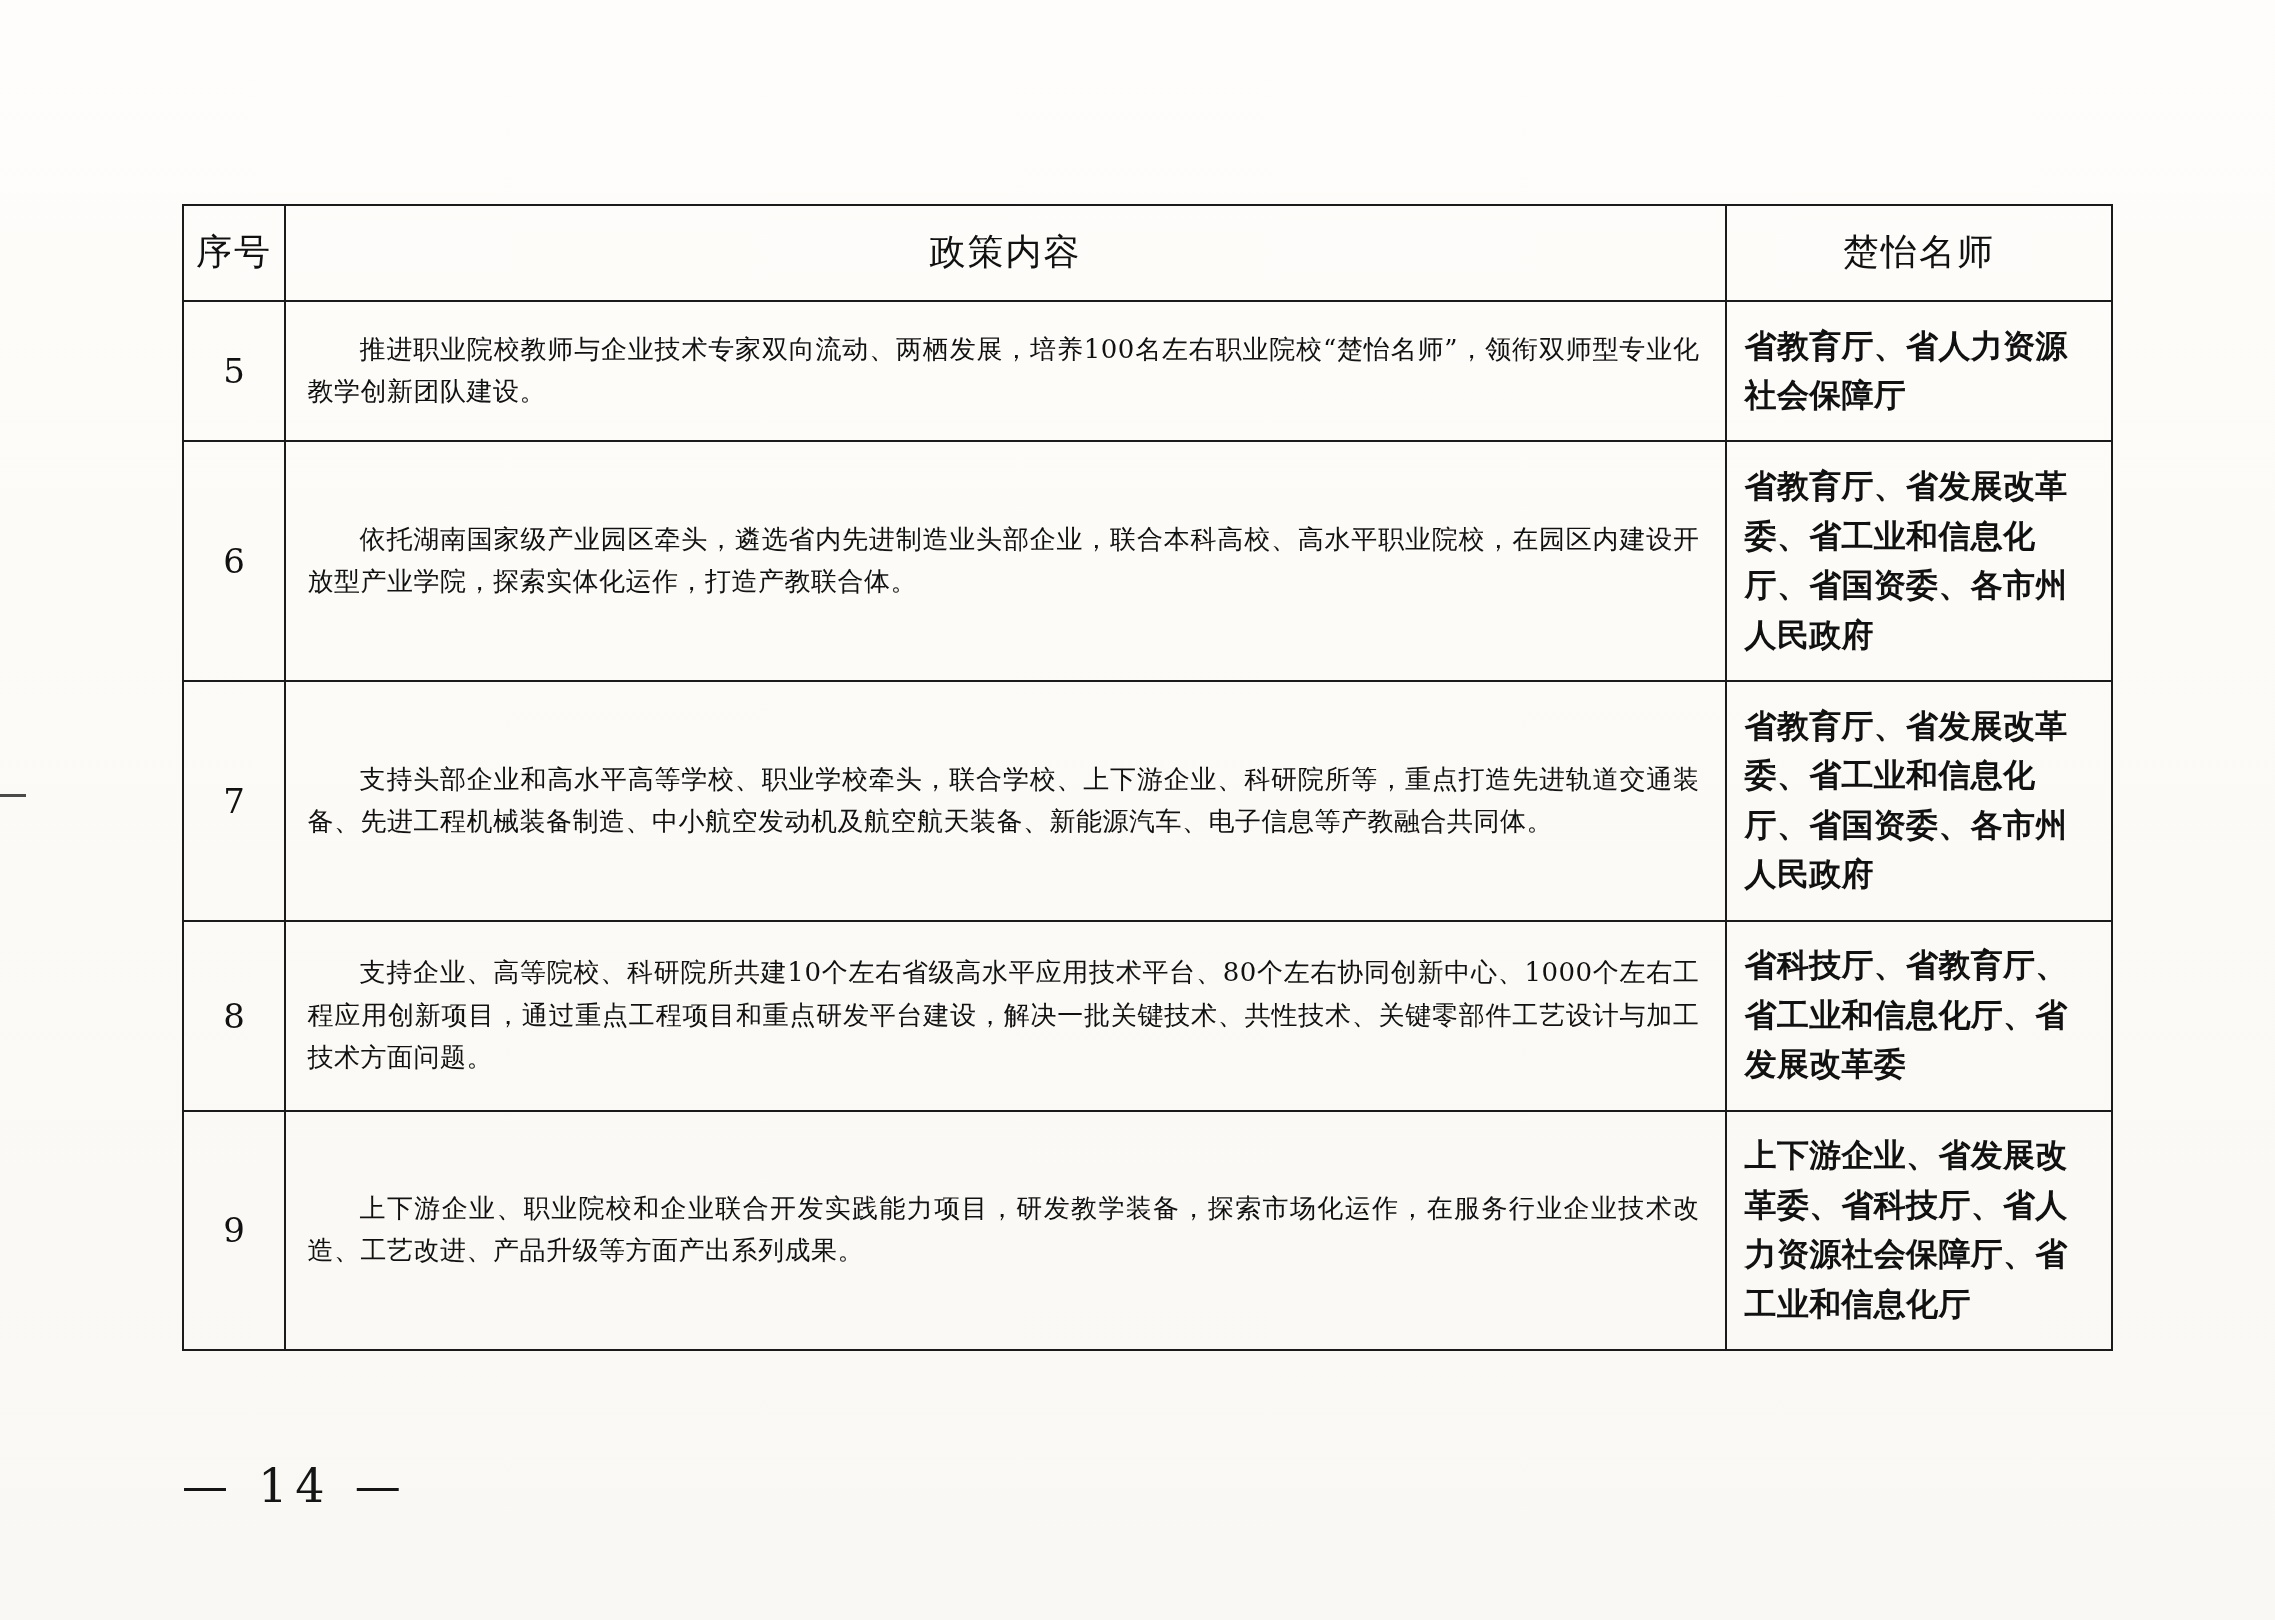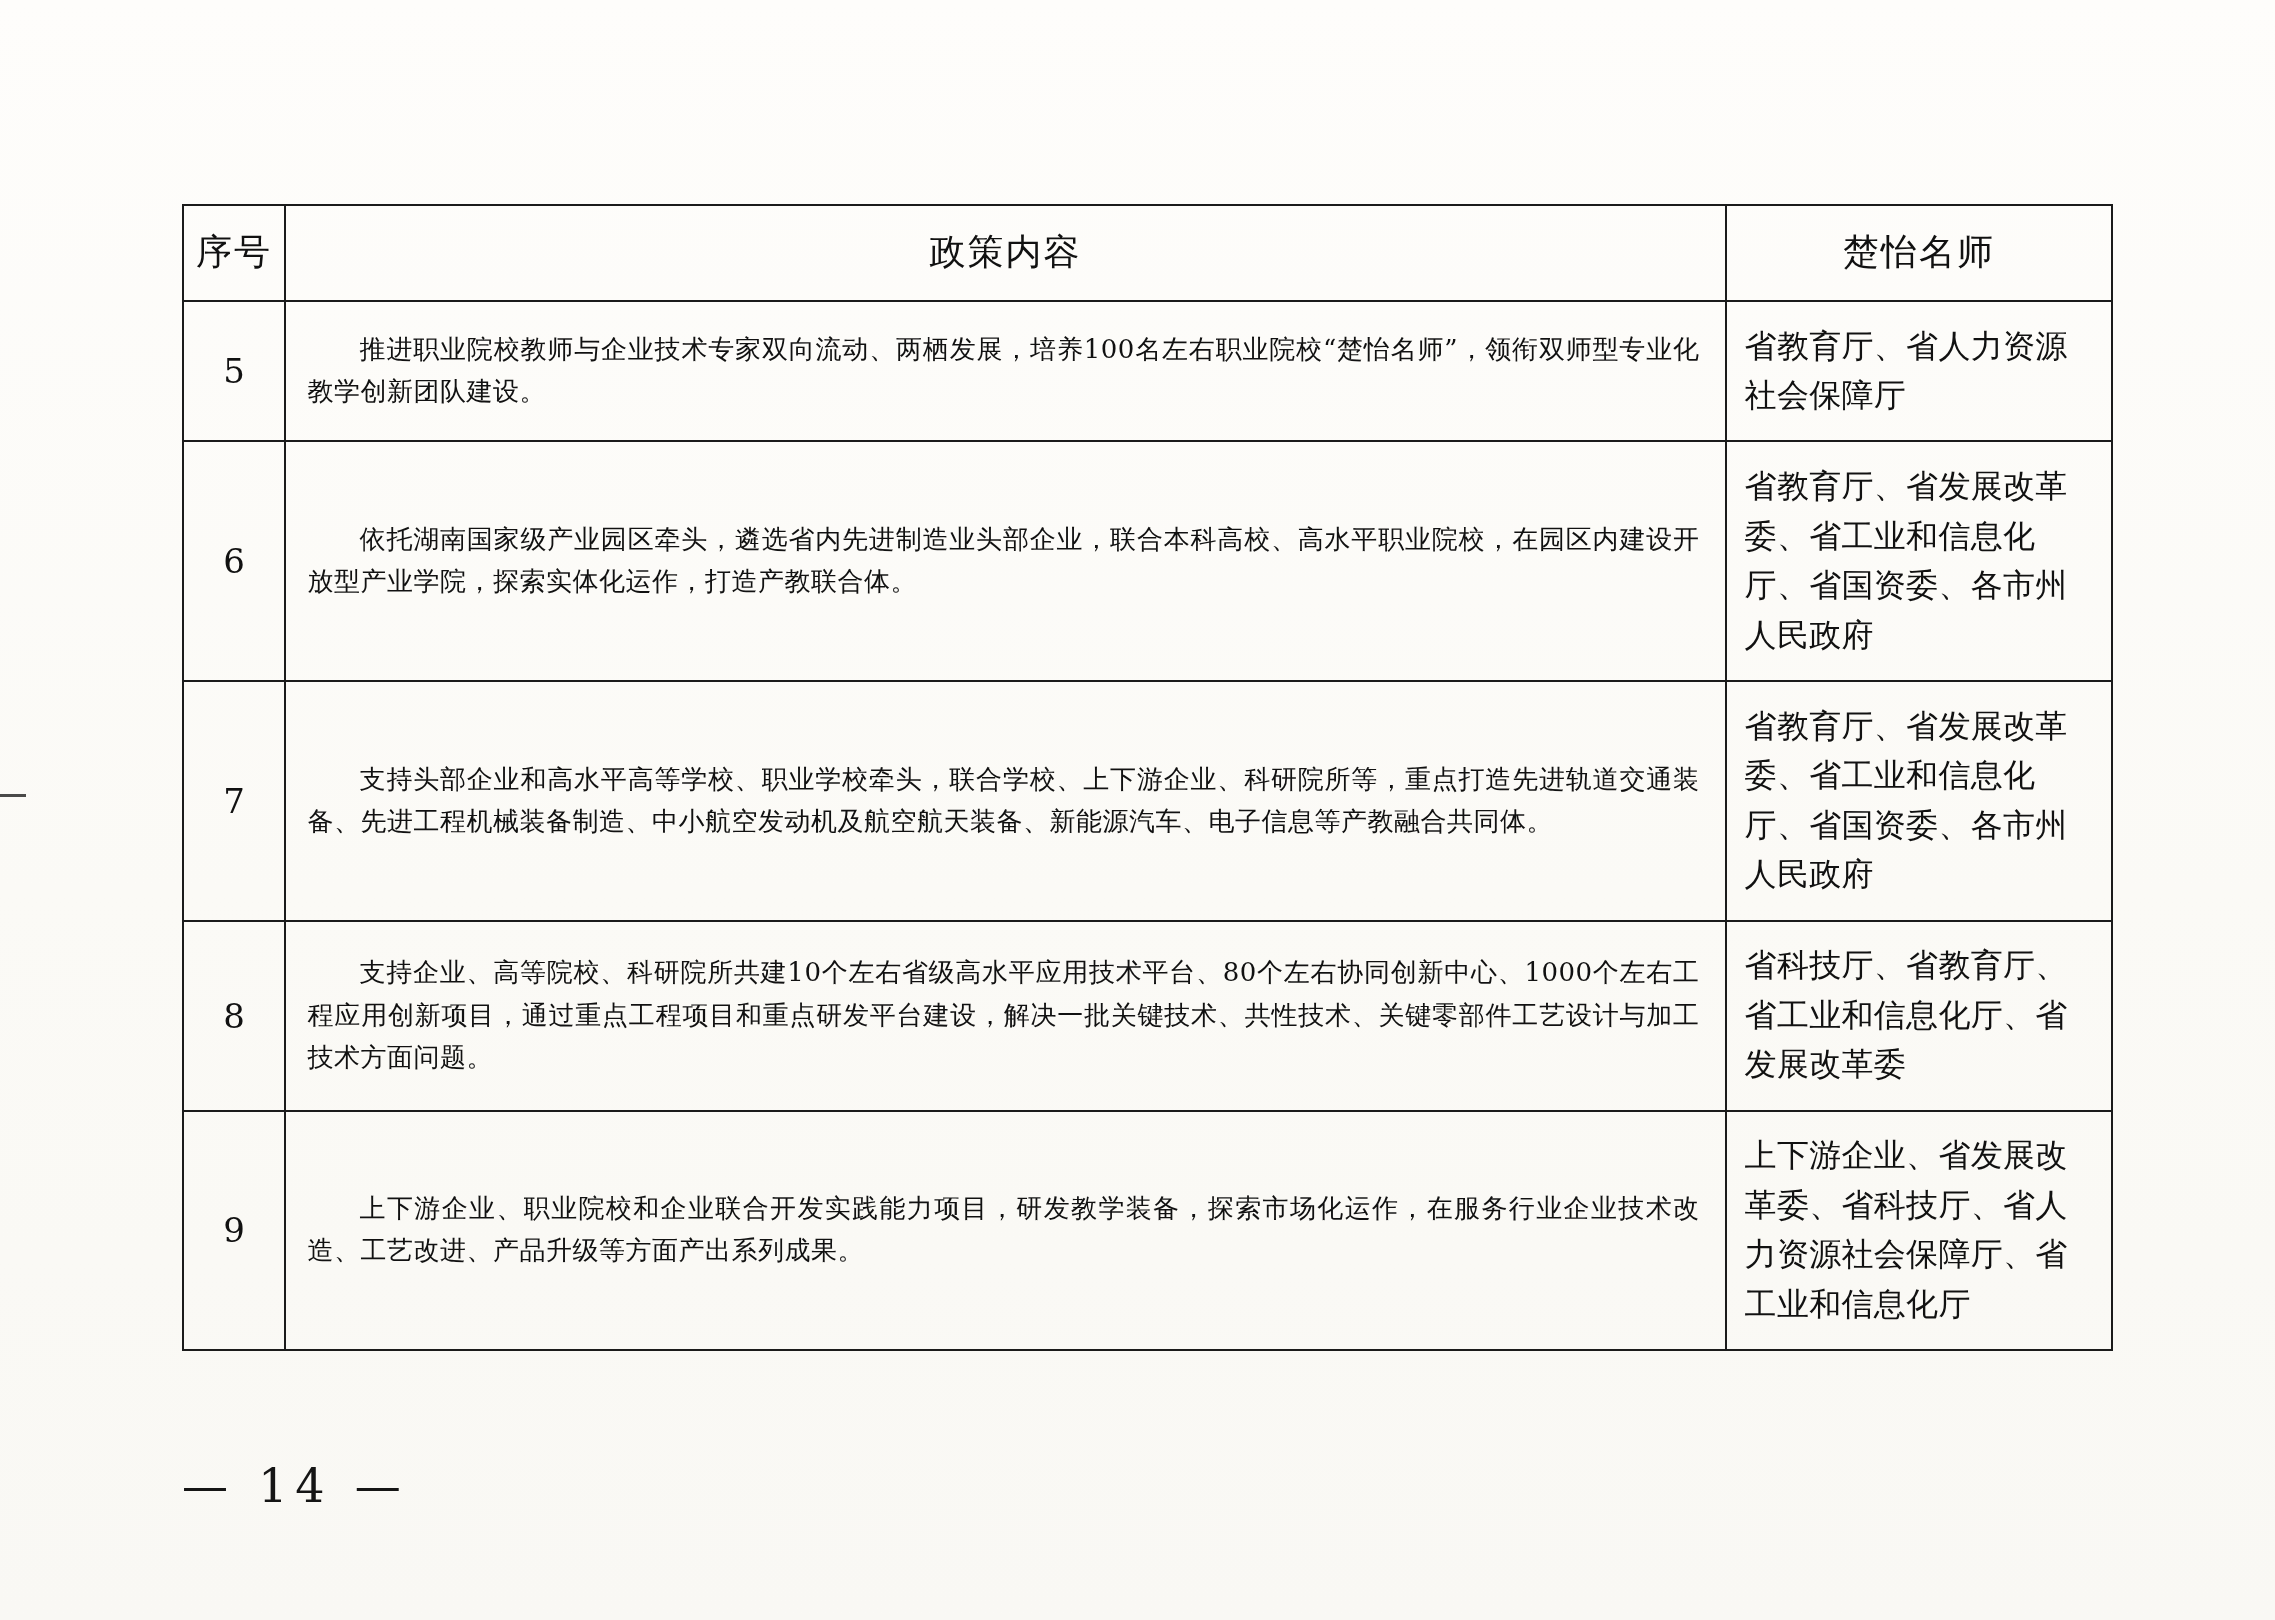--- a/index.html
+++ b/index.html
@@ -71,21 +71,21 @@
     margin: 0;
     text-indent: 2em;
   }
   td.dept-cell {
     padding: 19.6px 15.7px 19.6px 17.6px;
     font-size: 32px;
     line-height: 1.55;
     text-align: left;
     letter-spacing: 0.3px;
   }
-  td.dept-cell p { margin: 0; }
+  td.dept-cell p { margin: 0; font-weight: bold; }
 
   .page-number {
     position: absolute;
     left: 182px;
     top: 1459px;
     font-size: 46px;
     color: #151515;
     letter-spacing: 7.8px;
     font-family: "DejaVu Serif", serif;
   }

